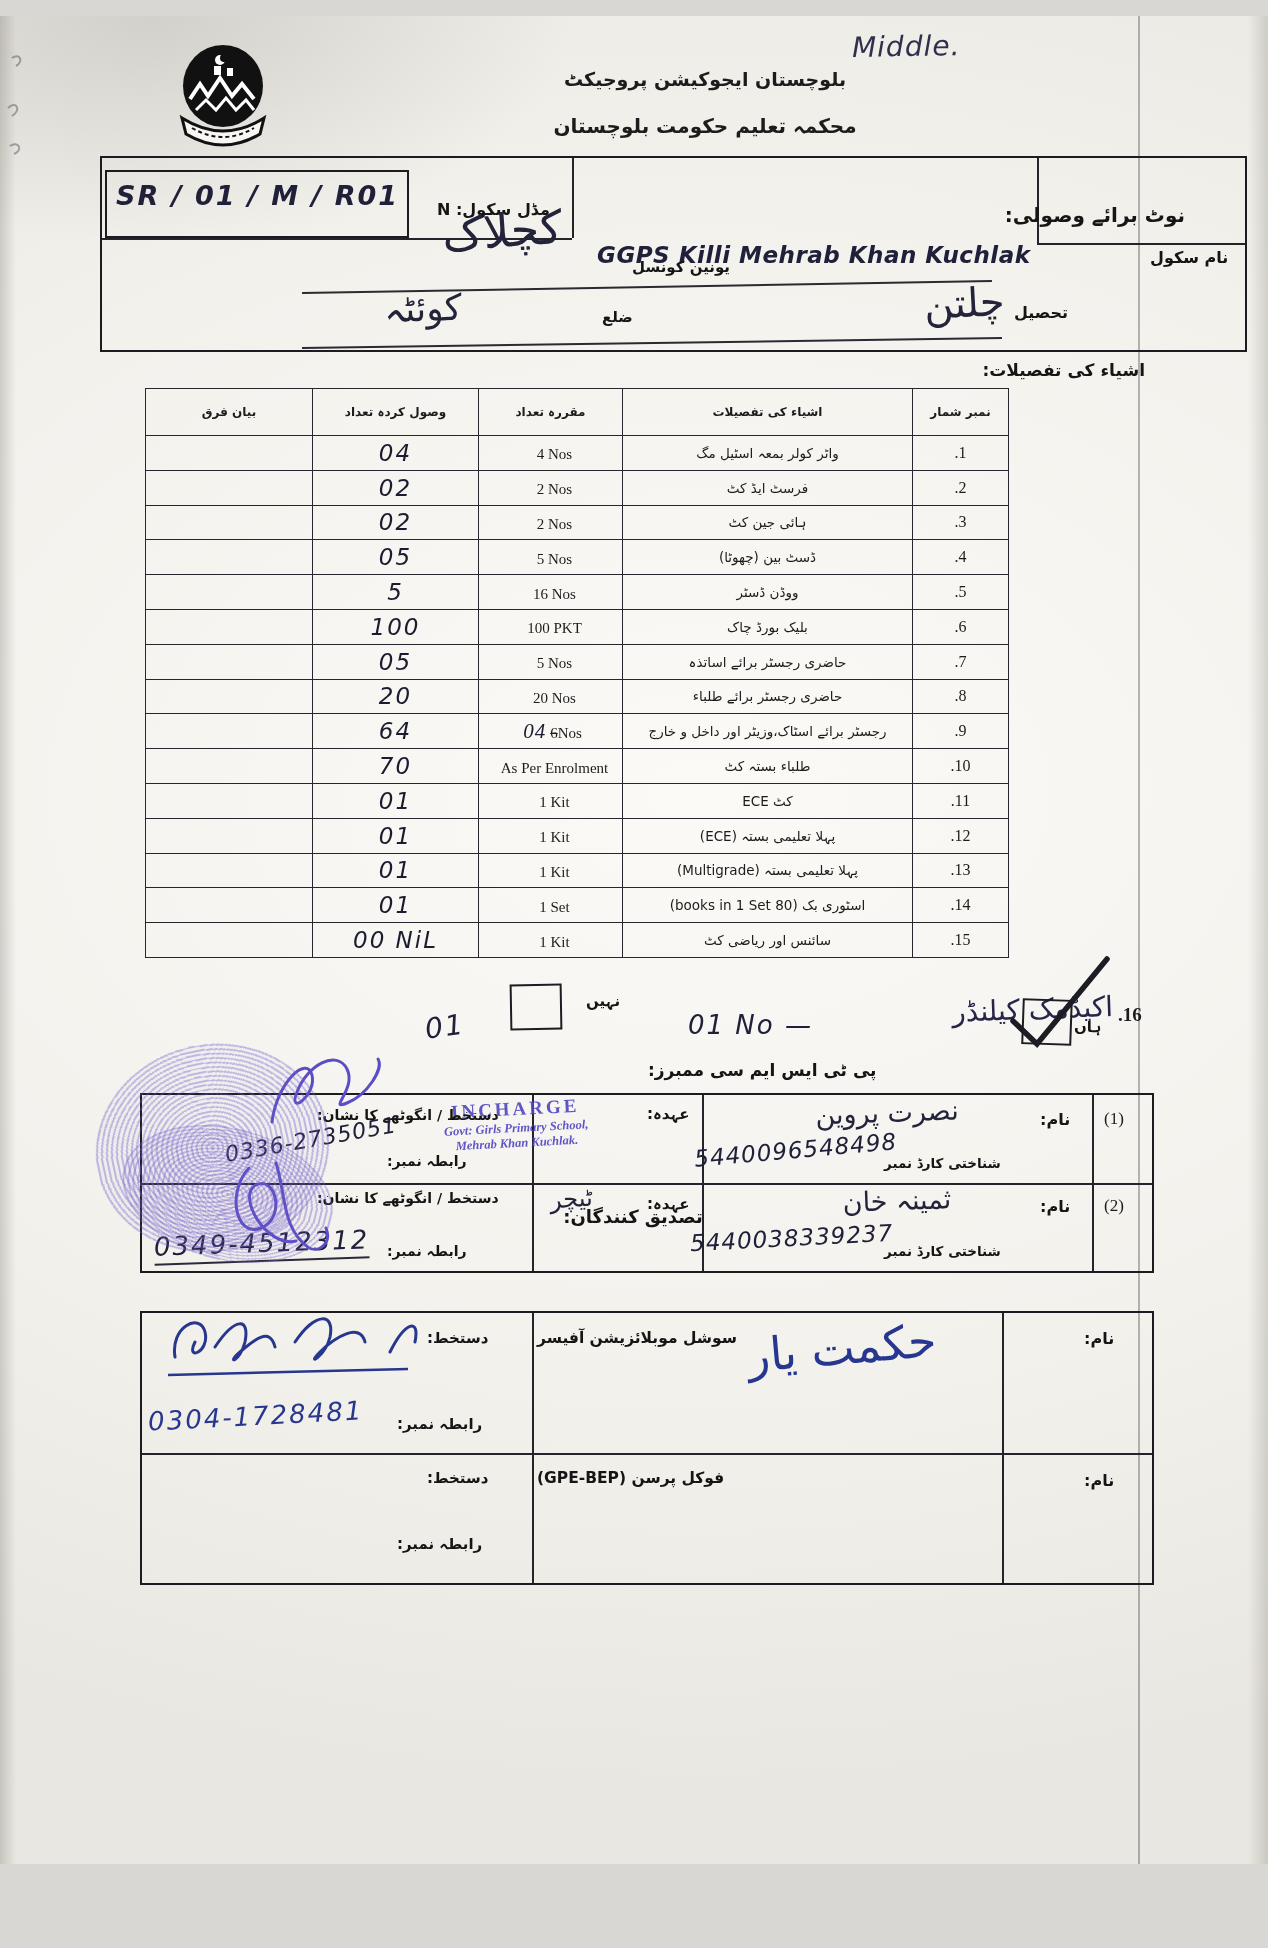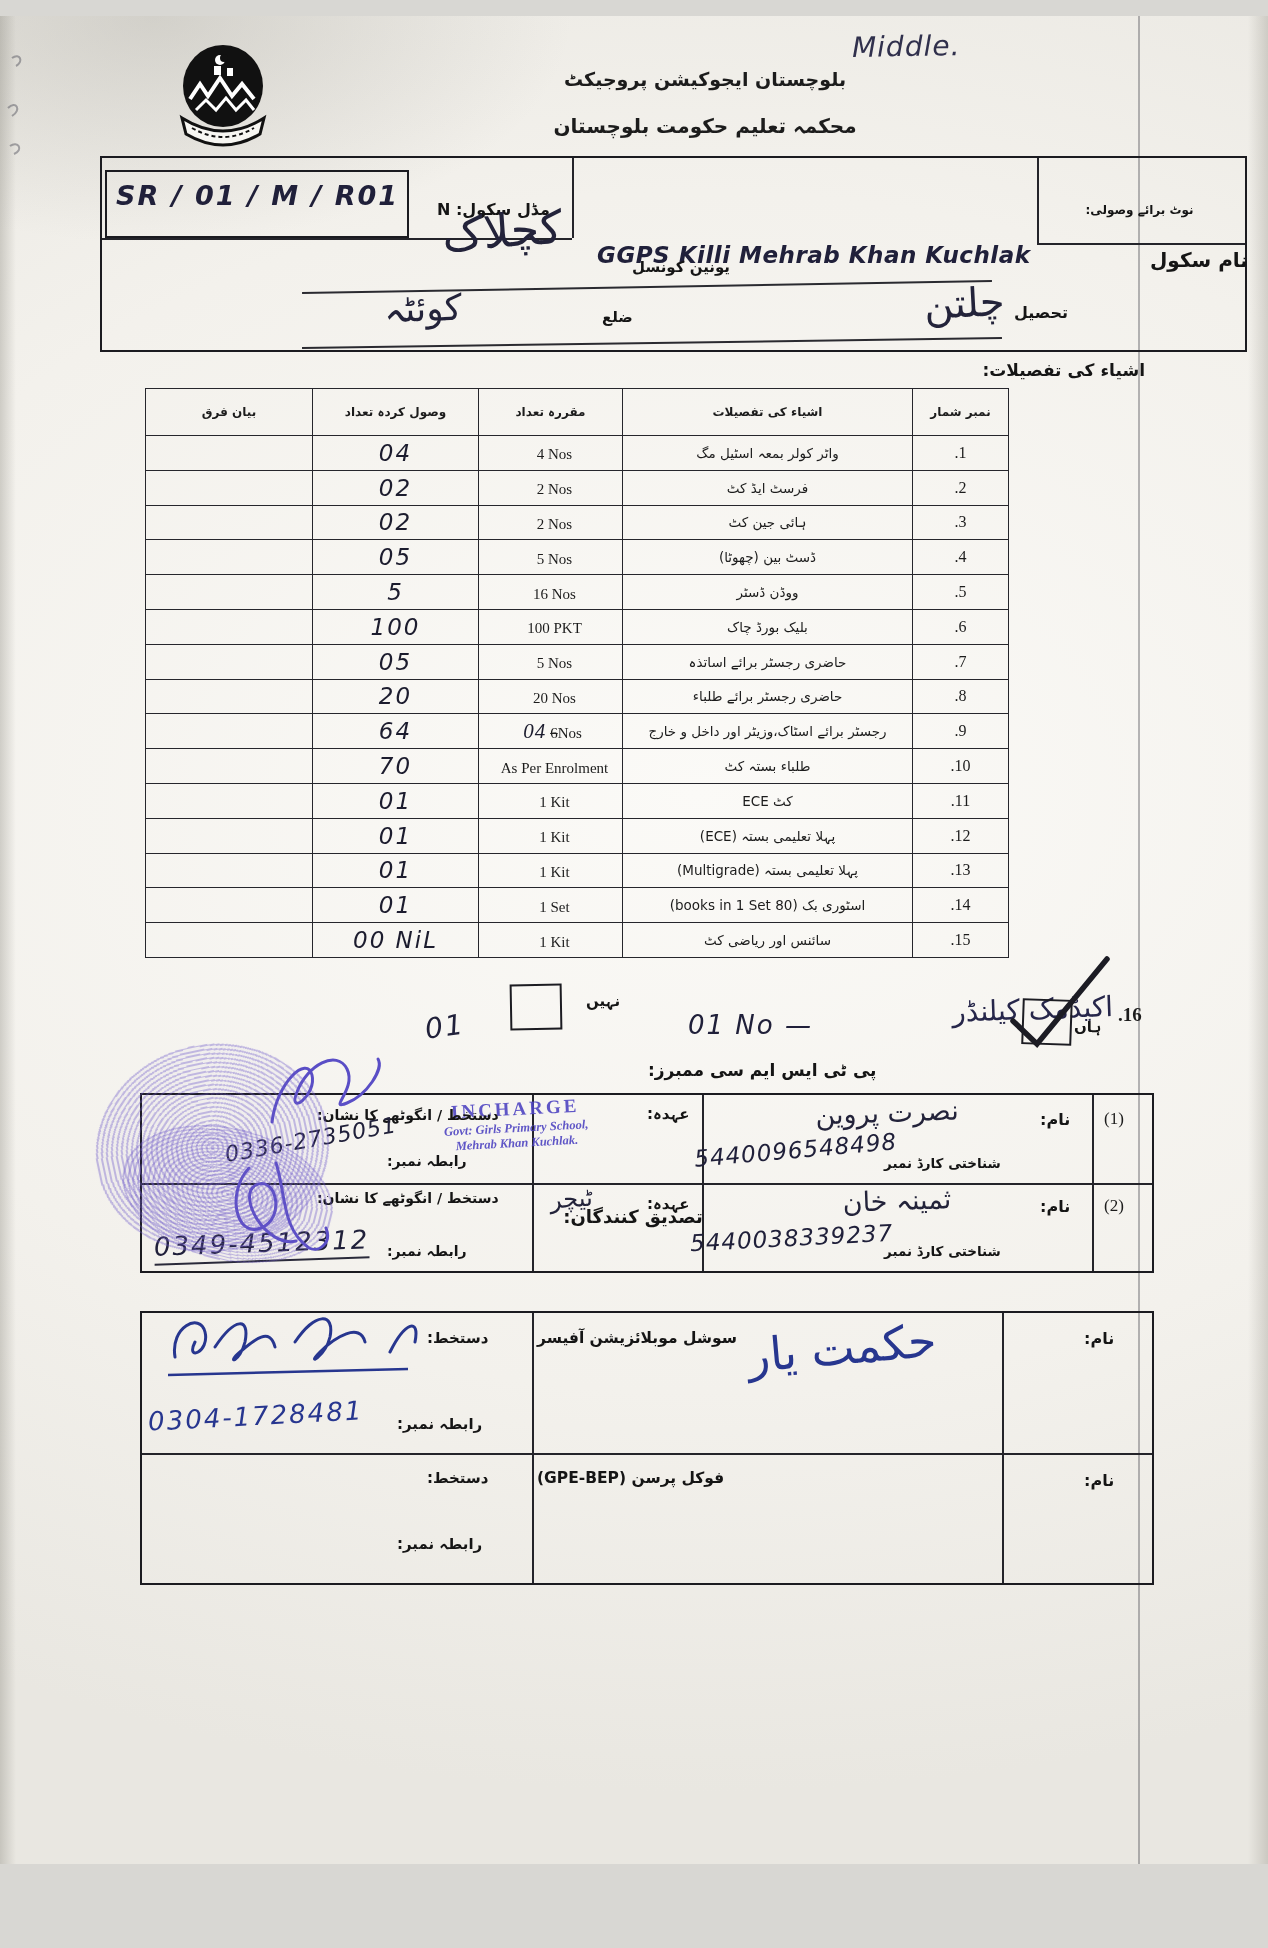--- a/index.html
+++ b/index.html
@@ -70,26 +70,26 @@
   <div class="abs rtl" style="left:540px;top:98px;width:330px;text-align:center;font-size:20px;font-weight:bold;">محکمہ تعلیم حکومت بلوچستان</div>
 
   <div class="box" style="left:100px;top:140px;width:1143px;height:192px;">
     <div class="box" style="left:3px;top:12px;width:300px;height:64px;border-width:2px;"></div>
     <div class="abs hand" style="left:14px;top:22px;width:330px;font-size:27px;letter-spacing:2px;font-weight:bold;font-style:italic;">SR / 01 / M / R01</div>
     <div class="abs lbl" style="left:335px;top:42px;font-size:16px;">مڈل سکول: N</div>
     <div class="vline" style="left:470px;top:0;height:80px;"></div>
     <div class="hline" style="left:0;top:80px;width:470px;"></div>
     <div class="vline" style="left:935px;top:0;height:85px;"></div>
     <div class="hline" style="left:935px;top:85px;width:208px;"></div>
-    <div class="abs lbl" style="left:940px;top:45px;width:195px;text-align:center;font-size:12px;">نوٹ برائے وصولی:</div>
+    <div class="abs lbl" style="left:888px;top:45px;width:195px;text-align:right;font-size:20px;">نوٹ برائے وصولی:</div>
 
     <div class="abs handu" style="left:340px;top:46px;font-size:46px;transform:rotate(-4deg);">کچلاک</div>
     <div class="abs hand" style="left:495px;top:84px;width:575px;font-size:23px;font-weight:bold;letter-spacing:.5px;white-space:nowrap;">GGPS Killi Mehrab Khan Kuchlak</div>
     <div class="abs lbl" style="left:530px;top:100px;">یونین کونسل</div>
-    <div class="abs lbl" style="left:1048px;top:90px;font-size:20px;">نام سکول</div>
+    <div class="abs lbl" style="left:1048px;top:90px;font-size:16px;">نام سکول</div>
     <div class="hline" style="left:200px;top:128px;width:690px;transform:rotate(-1deg);background:#2a2a30;"></div>
 
     <div class="abs handu" style="left:822px;top:122px;font-size:40px;transform:rotate(-3deg);">چلتن</div>
     <div class="abs lbl" style="left:912px;top:145px;font-size:16px;">تحصیل</div>
     <div class="abs handu" style="left:282px;top:130px;font-size:36px;transform:rotate(-2deg);">کوئٹہ</div>
     <div class="abs lbl" style="left:500px;top:150px;">ضلع</div>
     <div class="hline" style="left:200px;top:184px;width:700px;transform:rotate(-.8deg);background:#2a2a30;"></div>
   </div>
 
   <div class="abs lbl" style="left:995px;top:344px;width:150px;text-align:left;font-size:17px;">اشیاء کی تفصیلات:</div>

